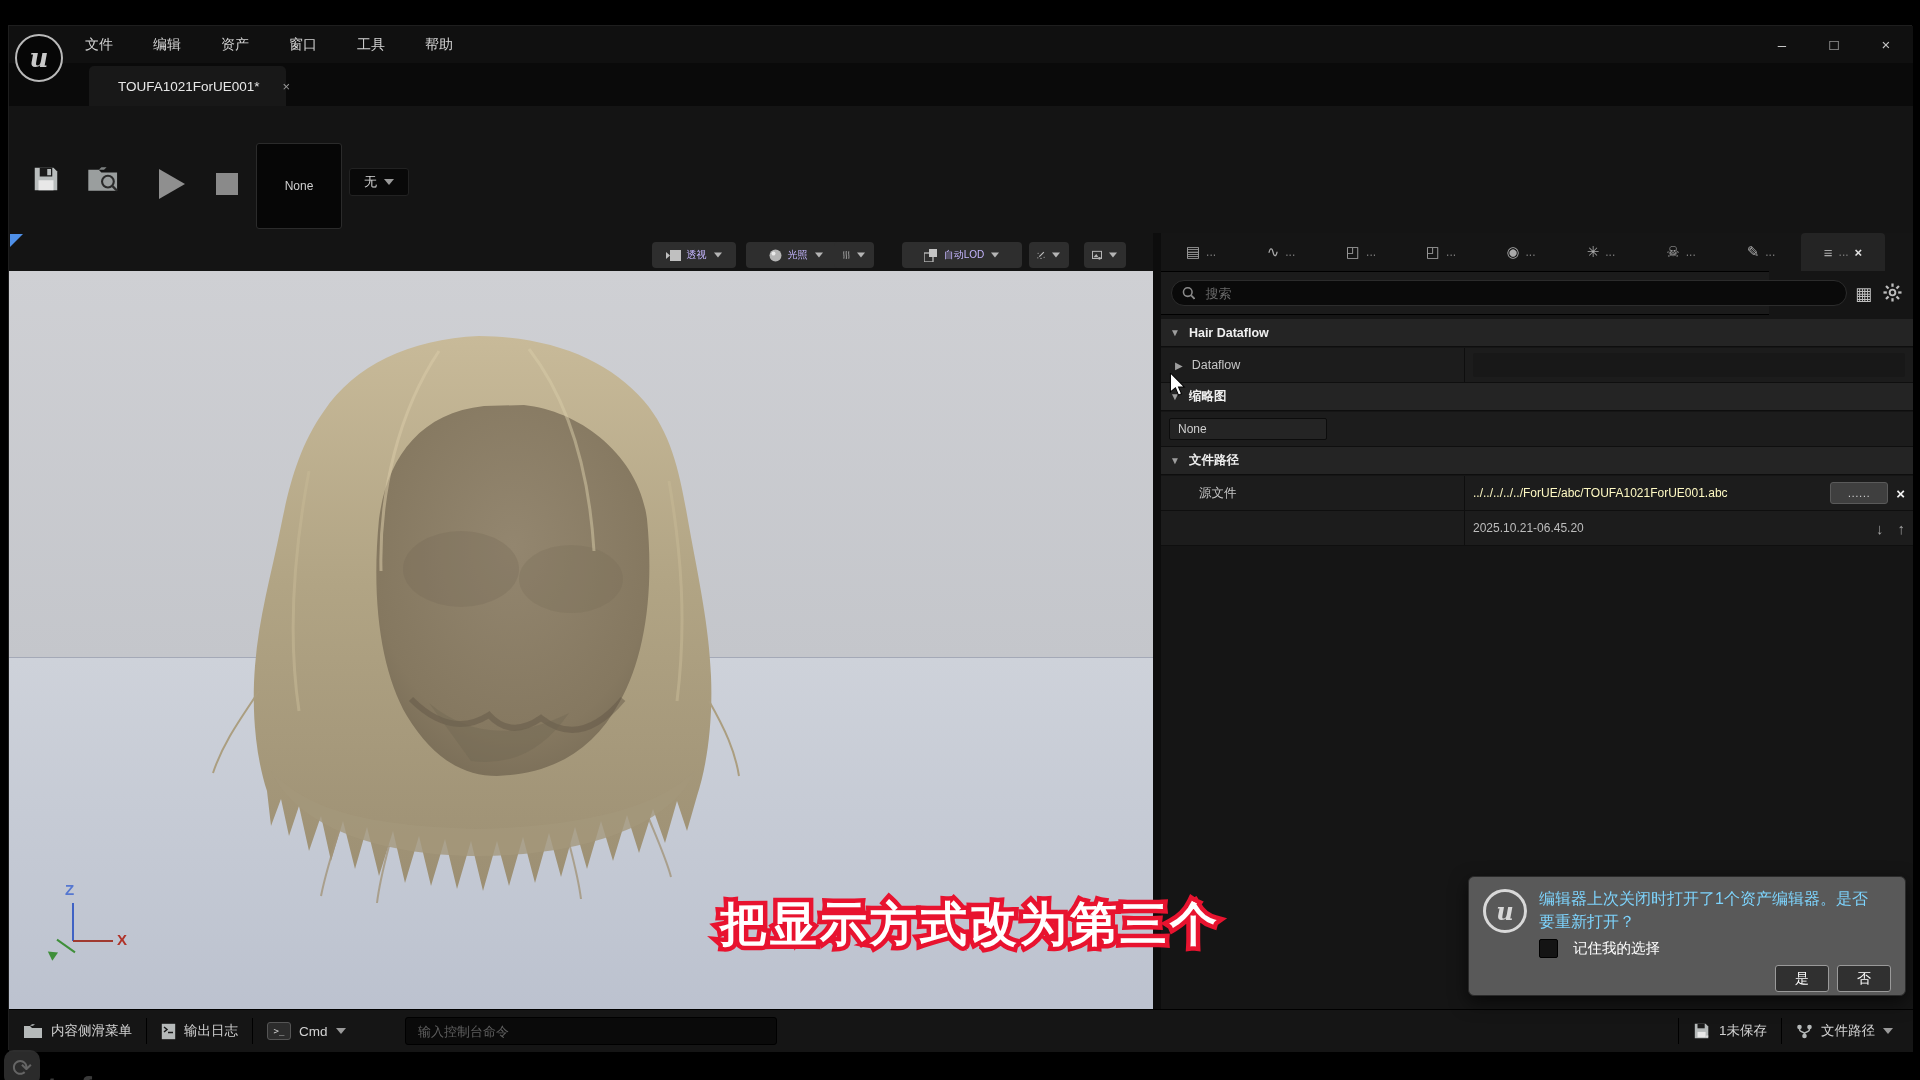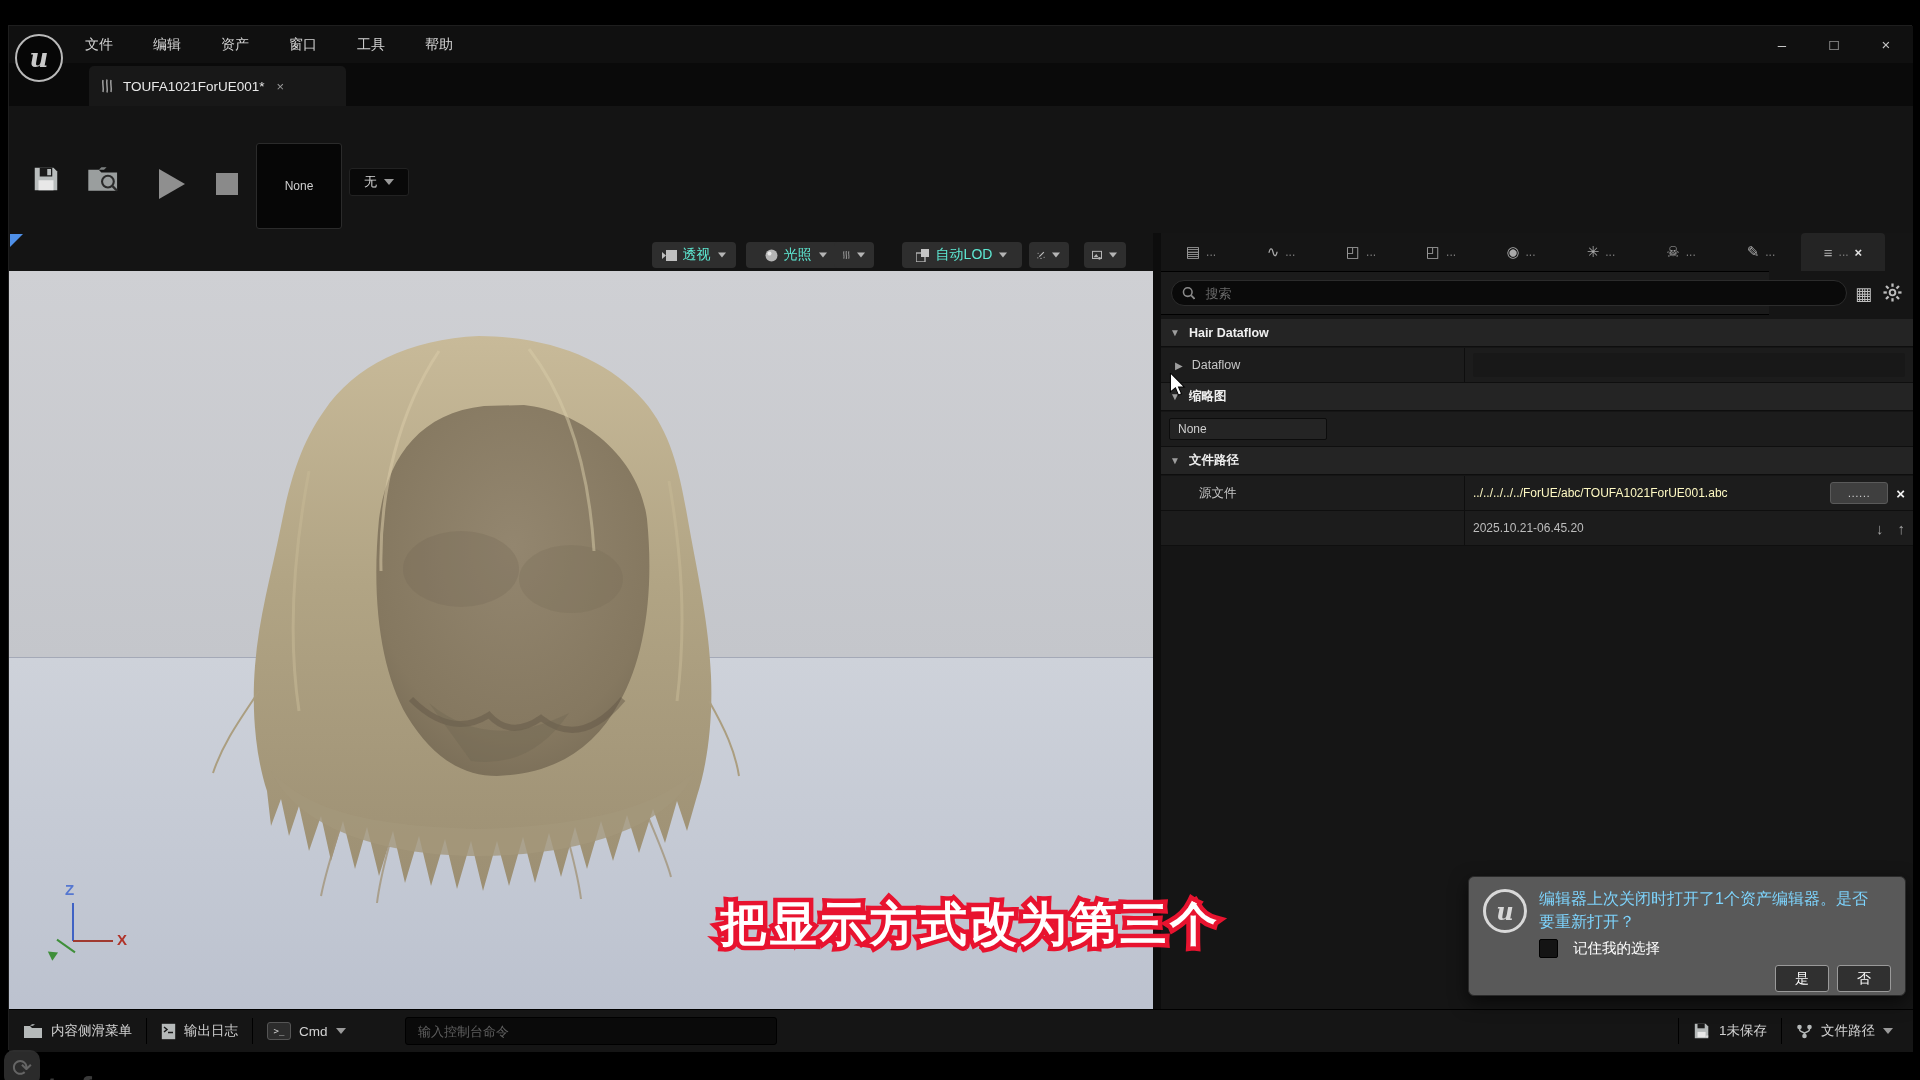--- a/index.html
+++ b/index.html
@@ -10,22 +10,22 @@
   .window{left:8px;top:25px;width:1904px;height:1025px;background:#0d0d0d;border:1px solid #1e1e1e;box-sizing:border-box;}
   .titlebar{left:0;top:0;width:1904px;height:37px;background:#101010;}
   .ue-logo{left:6px;top:8px;width:48px;height:48px;border-radius:50%;background:#060606;
            border:2px solid #b9b9b9;box-sizing:border-box;z-index:5;display:flex;align-items:center;justify-content:center;}
   .ue-logo span{font-family:"DejaVu Serif",serif;font-style:italic;font-weight:bold;font-size:26px;color:#c9c9c9;}
   .menus{left:62px;top:0;height:37px;display:flex;align-items:center;gap:28px;padding-left:8px;}
   .menus .mi{font-size:14px;color:#d4d4d4;padding:2px 6px;cursor:default;}
   .winctl{top:0;right:8px;height:37px;display:flex;align-items:center;gap:34px;padding-right:10px;}
   .winctl span{font-size:15px;color:#c7c7c7;width:18px;text-align:center;}
   .tabstrip{left:0;top:37px;width:1904px;height:43px;background:#0a0a0a;}
-  .asset-tab{left:80px;top:3px;width:257px;height:40px;background:#181818;border-radius:5px 5px 0 0;
-             display:flex;align-items:center;padding:0 10px;box-sizing:border-box;gap:8px;}
+  .asset-tab{left:80px;top:3px;width:197px;height:40px;background:#181818;border-radius:5px 5px 0 0;
+             display:flex;align-items:center;padding:0 10px;box-sizing:border-box;gap:19px;}
   .asset-tab .ttl{font-size:13.5px;color:#e8e8e8;white-space:nowrap;}
   .asset-tab .cls{color:#9a9a9a;font-size:13px;margin-left:4px;}
   
   .toolbar{left:0;top:80px;width:1904px;height:127px;background:#141414;border-bottom:1px solid #000;}
   .icon-btn{display:flex;align-items:center;justify-content:center;}
   .none-box{left:247px;top:37px;width:84px;height:84px;background:#060606;border:1px solid #2b2b2b;border-radius:3px;
             display:flex;align-items:center;justify-content:center;}
   .none-box span{font-size:12px;color:#d0d0d0;}
   .preview-dd{left:340px;top:62px;width:58px;height:26px;background:#090909;border:1px solid #222;border-radius:3px;
               display:flex;align-items:center;justify-content:center;gap:7px;}
@@ -33,21 +33,21 @@
   .caret{width:0;height:0;border-left:5px solid transparent;border-right:5px solid transparent;border-top:6px solid #9a9a9a;}
   .play-tri{width:0;height:0;border-top:15px solid transparent;border-bottom:15px solid transparent;border-left:26px solid #8f8f8f;}
   .stop-sq{width:22px;height:22px;background:#8a8a8a;}
   
   .main{left:0;top:207px;width:1904px;height:776px;background:#0d0d0d;}
   .viewport{left:0;top:0;width:1144px;height:776px;background:#141414;overflow:hidden;}
   .vp-sky{left:0;top:38px;width:1144px;height:386px;background:linear-gradient(180deg,#cfd0d4 0%,#c4c6cb 100%);}
   .vp-ground{left:0;top:424px;width:1144px;height:352px;background:linear-gradient(180deg,#ced2da 0%,#bcc2cf 100%);border-top:1px solid rgba(90,95,110,.25);}
   .focus-tri{left:1px;top:1px;width:0;height:0;border-top:13px solid #4f90e8;border-right:13px solid transparent;}
   .vp-btn{top:9px;height:26px;background:#2e2e2e;border-radius:4px;display:flex;align-items:center;justify-content:center;gap:6px;padding:0 8px;box-sizing:border-box;}
-  .vp-btn .lbl{font-size:14px;color:#5eead4;white-space:nowrap;}
+  .vp-btn .lbl{font-size:10px;color:#c4b5fd;white-space:nowrap;}
   .vp-btn .caret{border-top-color:#b5b5b5;transform:scale(.8);}
   .gizmo-label{font-weight:bold;font-size:15px;}
   
   .details{left:1152px;top:0;width:752px;height:776px;background:#151515;}
   .ptabs{left:0;top:0;width:752px;height:38px;background:#151515;display:flex;align-items:center;}
   .ptab{display:flex;align-items:center;gap:6px;width:80px;justify-content:center;height:38px;}
   .ptab .g{color:#a9a9a9;font-size:15px;}
   .ptab .dots{color:#7d7d7d;font-size:12px;}
   .ptab.sel{background:#242424;border-radius:4px 4px 0 0;width:84px;}
   .ptab.sel .x{color:#e3e3e3;font-size:13px;font-weight:bold;}

